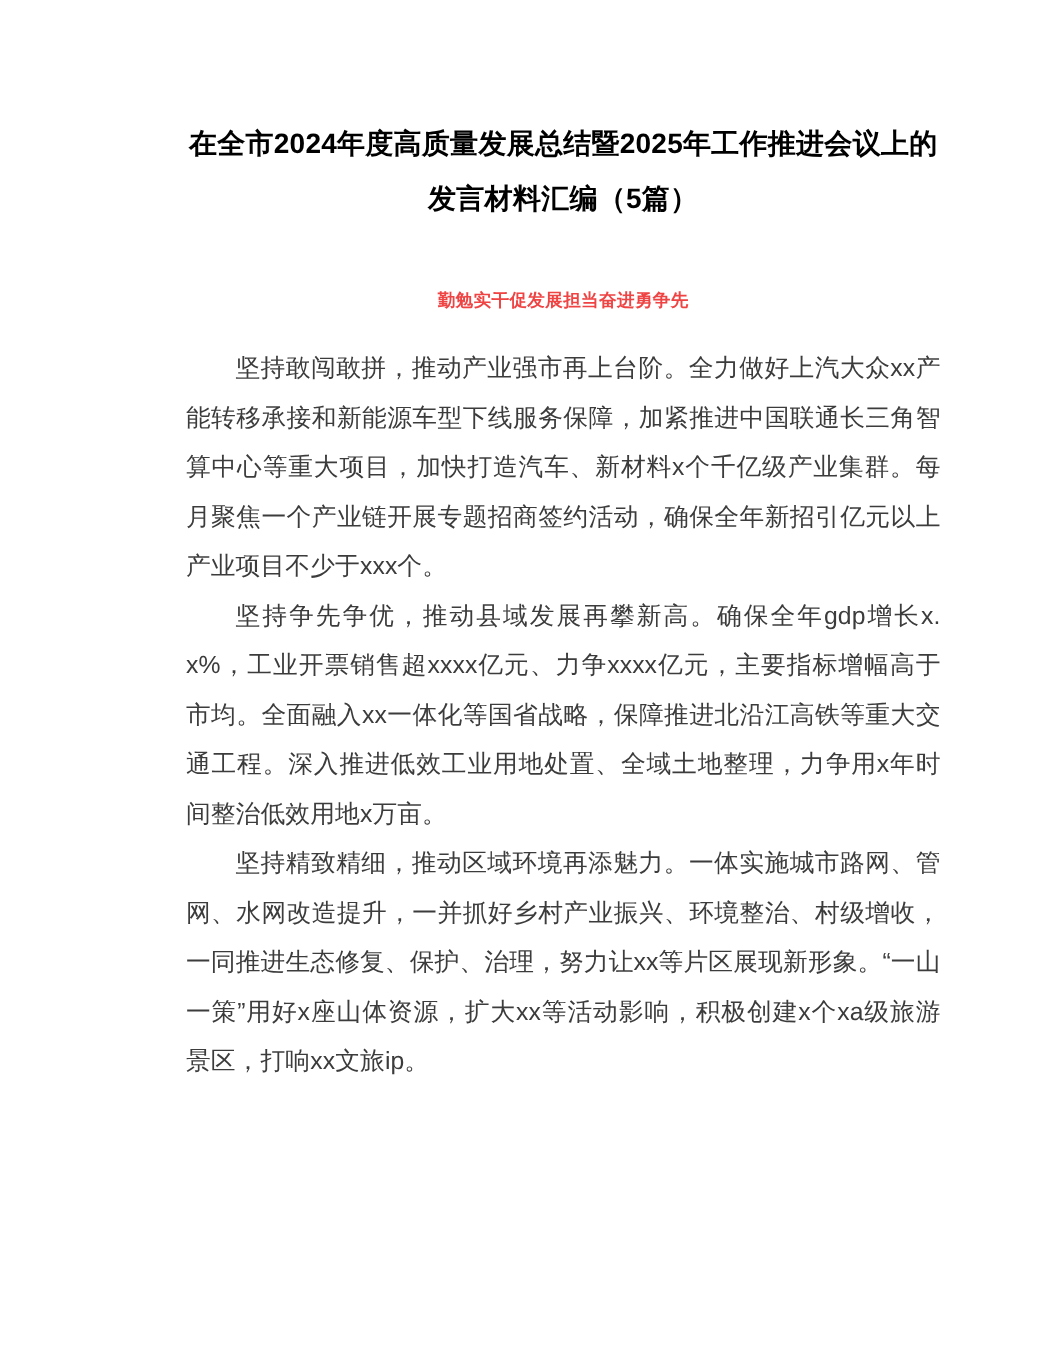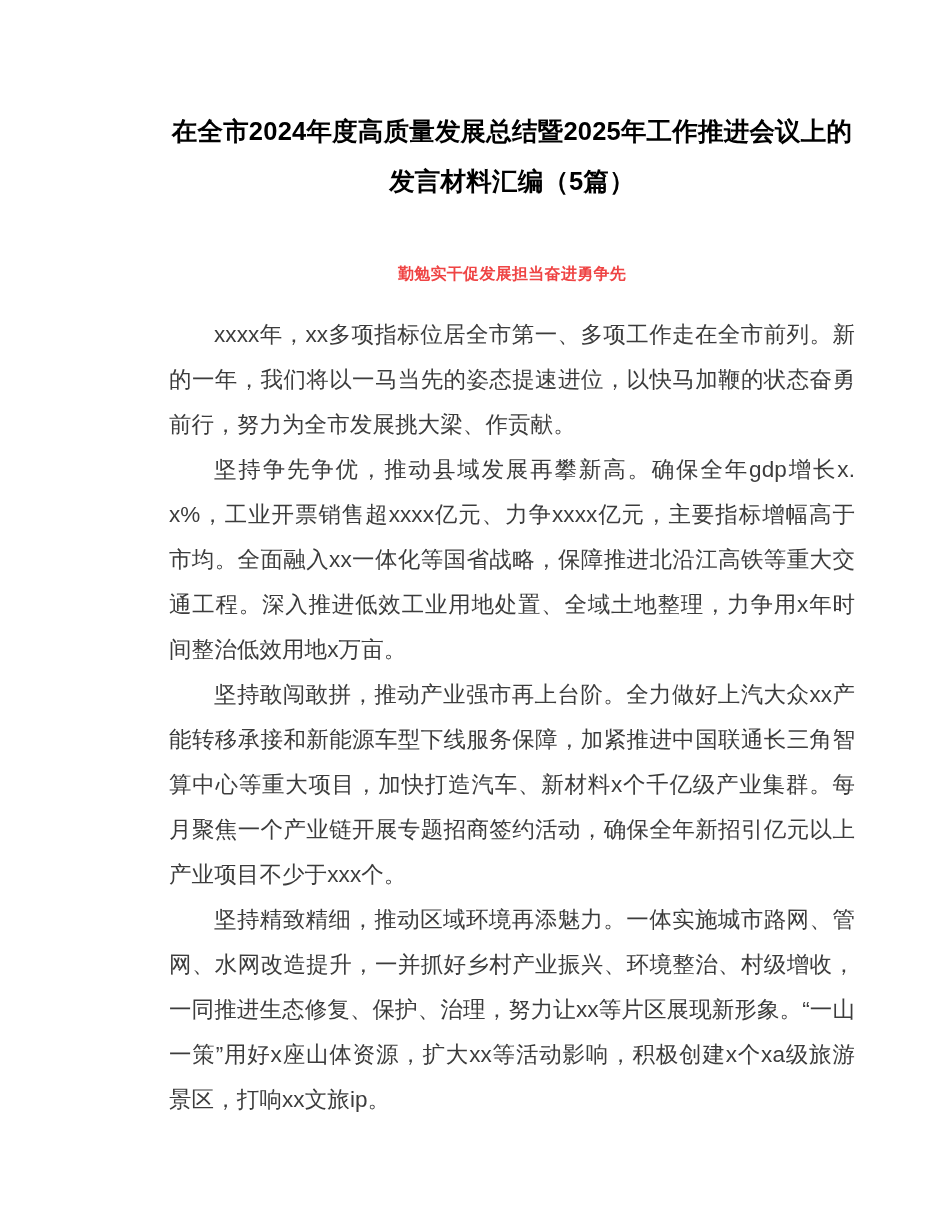--- a/index.html
+++ b/index.html
@@ -74,20 +74,19 @@
 <body>
 
 <div class="page">
   <div class="content">
 
     <h1 class="doc-title">在全市2024年度高质量发展总结暨2025年工作推进会议上的发言材料汇编（5篇）</h1>
 
     <h2 class="section-heading">勤勉实干促发展担当奋进勇争先</h2>
 
     <div class="body-block">
-      <p class="para">xxxx年，xx多项指标位居全市第一、多项工作走在全市前列。新的一年，我们将以一马当先的姿态提速进位，以快马加鞭的状态奋勇前行，努力为全市发展挑大梁、作贡献。</p>
+      <p class="para">坚持敢闯敢拼，推动产业强市再上台阶。全力做好上汽大众xx产能转移承接和新能源车型下线服务保障，加紧推进中国联通长三角智算中心等重大项目，加快打造汽车、新材料x个千亿级产业集群。每月聚焦一个产业链开展专题招商签约活动，确保全年新招引亿元以上产业项目不少于xxx个。</p>
       <p class="para">坚持争先争优，推动县域发展再攀新高。确保全年gdp增长x.x%，工业开票销售超xxxx亿元、力争xxxx亿元，主要指标增幅高于市均。全面融入xx一体化等国省战略，保障推进北沿江高铁等重大交通工程。深入推进低效工业用地处置、全域土地整理，力争用x年时间整治低效用地x万亩。</p>
-      <p class="para">坚持敢闯敢拼，推动产业强市再上台阶。全力做好上汽大众xx产能转移承接和新能源车型下线服务保障，加紧推进中国联通长三角智算中心等重大项目，加快打造汽车、新材料x个千亿级产业集群。每月聚焦一个产业链开展专题招商签约活动，确保全年新招引亿元以上产业项目不少于xxx个。</p>
       <p class="para">坚持精致精细，推动区域环境再添魅力。一体实施城市路网、管网、水网改造提升，一并抓好乡村产业振兴、环境整治、村级增收，一同推进生态修复、保护、治理，努力让xx等片区展现新形象。“一山一策”用好x座山体资源，扩大xx等活动影响，积极创建x个xa级旅游景区，打响xx文旅ip。</p>
     </div>
 
   </div>
 </div>
 
 </body></html>

